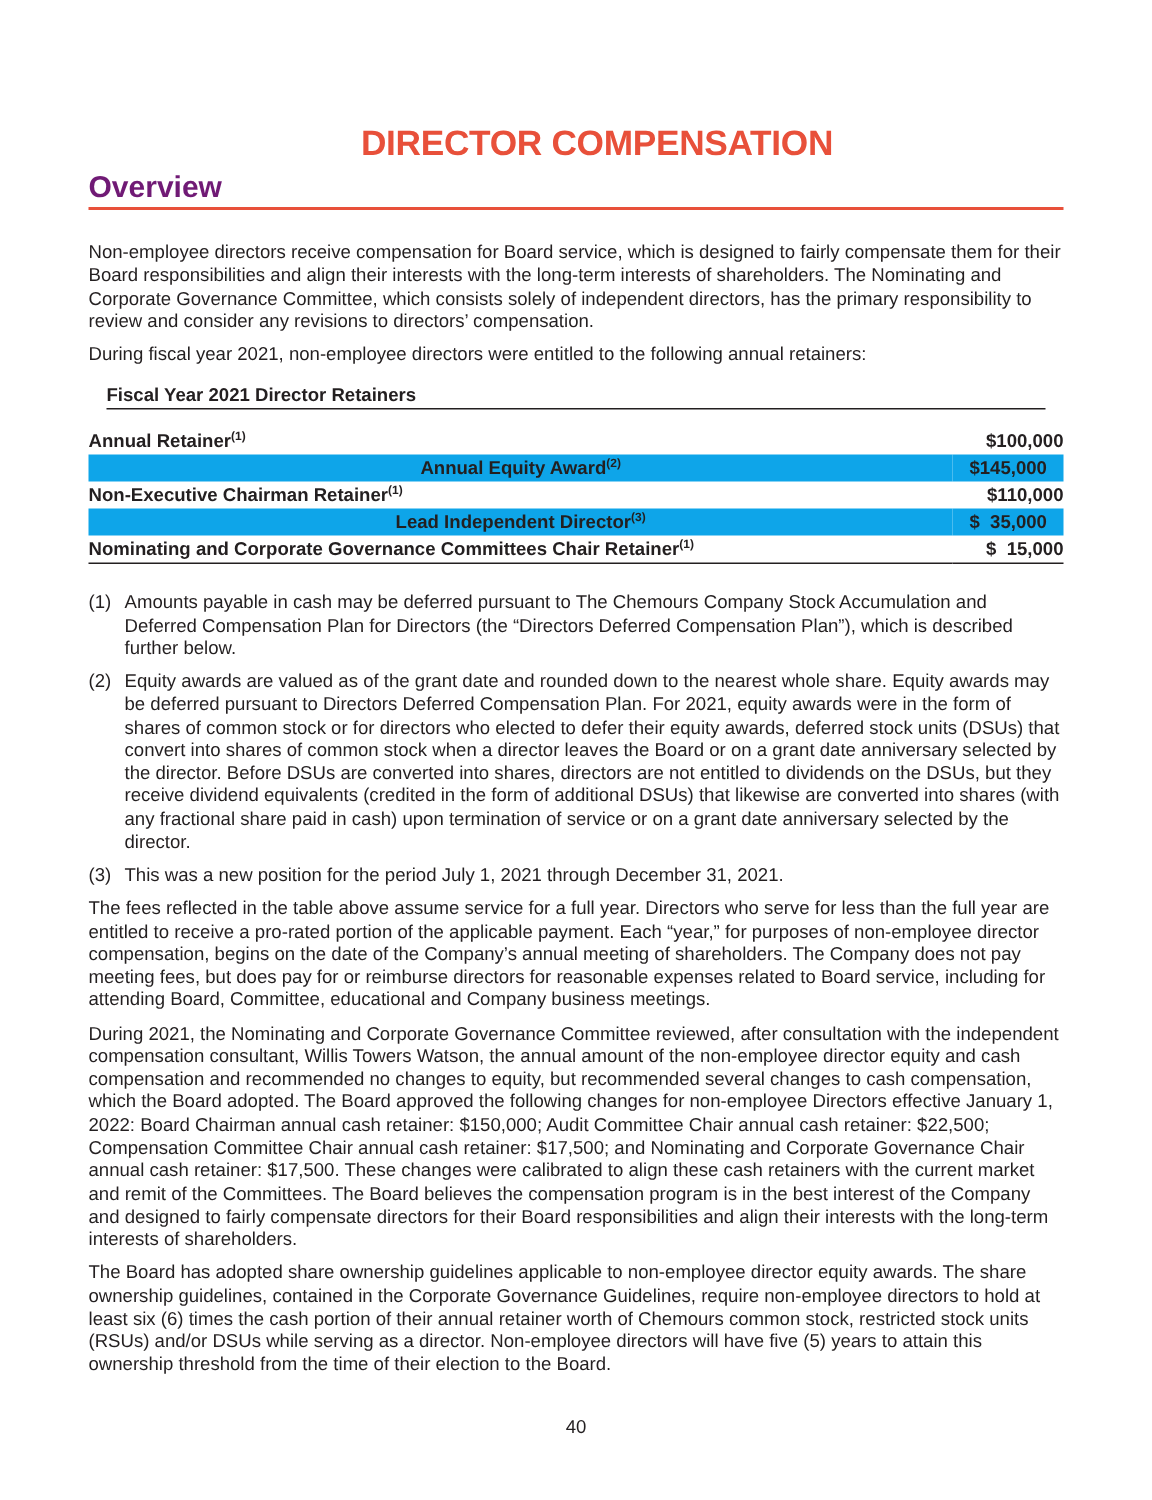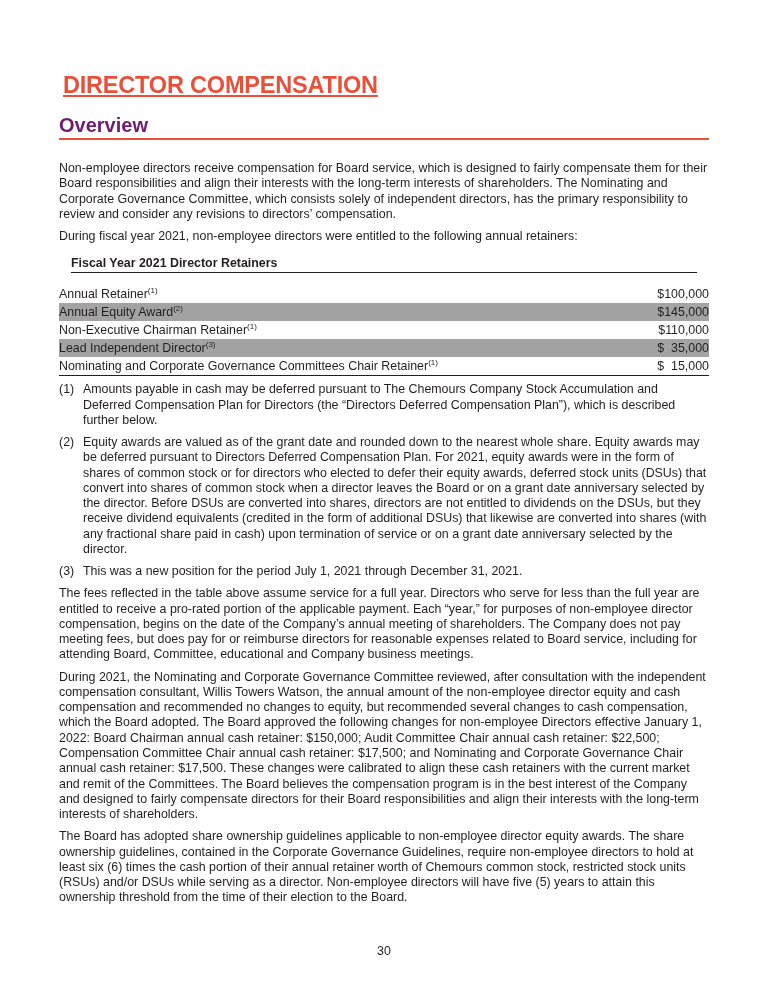--- a/index.html
+++ b/index.html
@@ -19,26 +19,26 @@
       position: absolute;
       left: 59px;
       top: 0;
       width: 650px;
     }
     .doc-title {
       position: absolute;
       left: 0;
       top: 68px;
       width: 650px;
+      text-align: center;
       color: #e8503a;
       font-weight: bold;
       font-size: 23.5px;
       letter-spacing: -0.2px;
-      margin: 4px;
-      text-decoration: underline;
+      margin: 14px;
     }
     .section-head {
       position: absolute;
       left: 0;
       top: 114px;
       width: 650px;
       margin: 0;
       font-size: 20px;
       font-weight: bold;
       color: #701a75;
@@ -61,31 +61,33 @@
       font-weight: bold;
       font-size: 12.4px;
       margin: 12px;
       padding-bottom: 2px;
       border-bottom: 1px solid #231f20;
       line-height: 14px;
     }
     table.ret {
       width: 100%;
       border-collapse: collapse;
-      margin-bottom: 6px;
+      margin-bottom: 18px;
+      font-weight: bold;
     }
     table.ret td {
       padding: 0;
       height: 18px;
       line-height: 18px;
       font-size: 12.4px;
       vertical-align: middle;
     }
     table.ret tr.hl td {
-      background: #a3a3a3;
+      background: #0ea5e9;
+      text-align: center;
     }
     table.ret tr.last td {
       border-bottom: 1px solid #231f20;
     }
     table.ret td.amt {
       text-align: right;
       white-space: pre;
     }
     sup {
       font-size: 8px;
@@ -160,14 +162,14 @@
     <div class="fn">
       <span class="num">(3)</span>
       <span class="txt">This was a new position for the period July 1, 2021 through December 31, 2021.</span>
     </div>
 
     <p>The fees reflected in the table above assume service for a full year. Directors who serve for less than the full year are entitled to receive a pro-rated portion of the applicable payment. Each “year,” for purposes of non-employee director compensation, begins on the date of the Company’s annual meeting of shareholders. The Company does not pay meeting fees, but does pay for or reimburse directors for reasonable expenses related to Board service, including for attending Board, Committee, educational and Company business meetings.</p>
     <p>During 2021, the Nominating and Corporate Governance Committee reviewed, after consultation with the independent compensation consultant, Willis Towers Watson, the annual amount of the non-employee director equity and cash compensation and recommended no changes to equity, but recommended several changes to cash compensation, which the Board adopted. The Board approved the following changes for non-employee Directors effective January 1, 2022: Board Chairman annual cash retainer: $150,000; Audit Committee Chair annual cash retainer: $22,500; Compensation Committee Chair annual cash retainer: $17,500; and Nominating and Corporate Governance Chair annual cash retainer: $17,500. These changes were calibrated to align these cash retainers with the current market and remit of the Committees. The Board believes the compensation program is in the best interest of the Company and designed to fairly compensate directors for their Board responsibilities and align their interests with the long-term interests of shareholders.</p>
     <p>The Board has adopted share ownership guidelines applicable to non-employee director equity awards. The share ownership guidelines, contained in the Corporate Governance Guidelines, require non-employee directors to hold at least six (6) times the cash portion of their annual retainer worth of Chemours common stock, restricted stock units (RSUs) and/or DSUs while serving as a director. Non-employee directors will have five (5) years to attain this ownership threshold from the time of their election to the Board.</p>
   </div>
 
-  <div class="page-num">30</div>
+  <div class="page-num">40</div>
 </div>
 
 </body></html>

